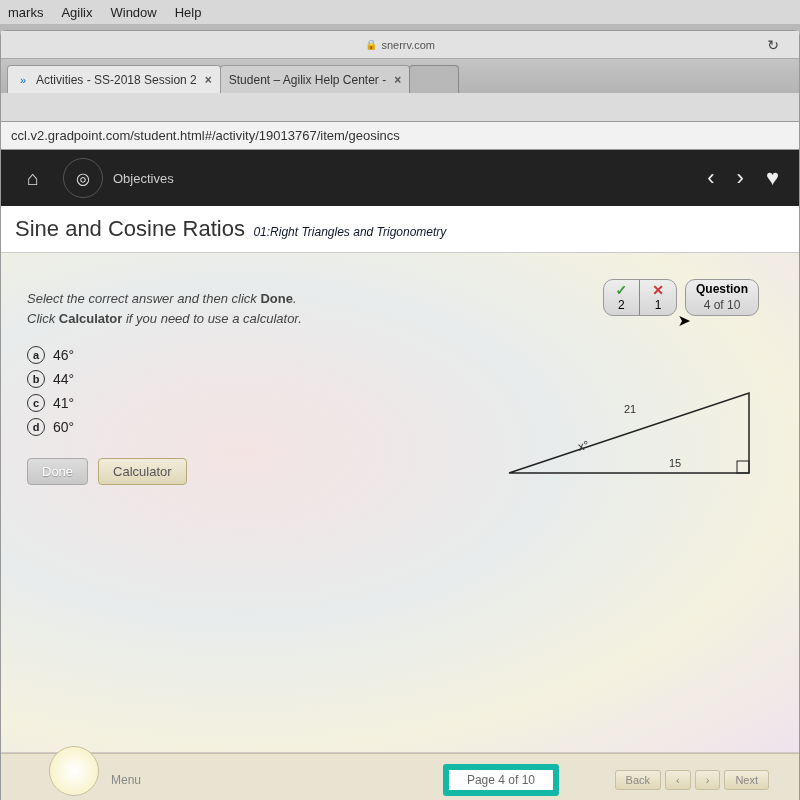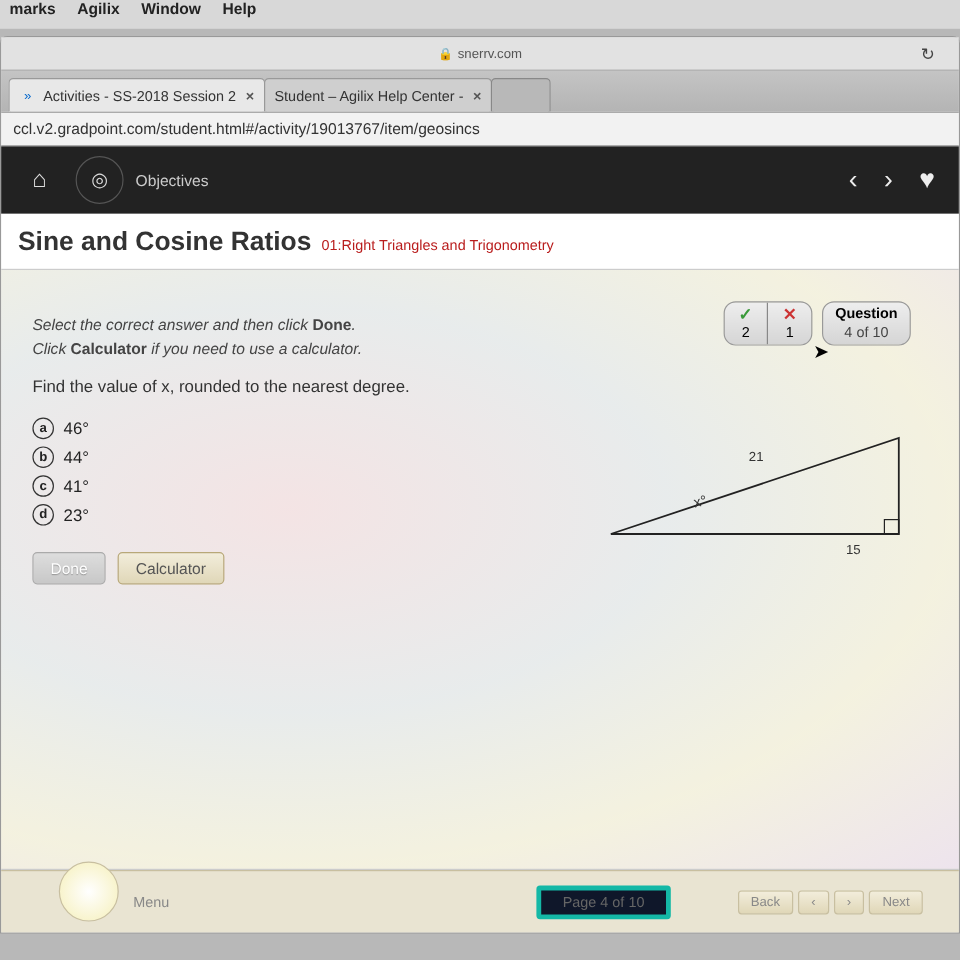--- a/index.html
+++ b/index.html
@@ -1,42 +1,42 @@
 <!DOCTYPE html>
 <html><head>
 <meta charset="utf-8">
 <style>
   * { box-sizing: border-box; margin: 0; padding: 0; font-family: Arial, sans-serif; }
   body { width: 800px; height: 800px; background: #b8b8b8; overflow: hidden; position: relative; }
 
-  .menubar { background: #d8d8d8; height: 24px; display: flex; padding: 0 8px; gap: 18px; font-size: 13px; font-weight: bold; color: #222; }
+  .menubar { background: #d8d8d8; height: 24px; display: flex; align-items: center; padding: 0 8px; gap: 18px; font-size: 13px; font-weight: normal; color: #222; }
   .menubar span { cursor: default; }
 
   .browser-chrome { background: #dcdcdc; border: 1px solid #999; border-radius: 6px 6px 0 0; margin-top: 6px; }
   .stacked-win { height: 28px; background: #e2e2e2; border-bottom: 1px solid #aaa; display:flex; align-items:center; justify-content:center; font-size:11px; color:#555; position:relative;}
   .stacked-win .lock { margin-right:4px; font-size:10px;}
   .stacked-win .reload { position:absolute; right:20px; font-size:14px; color:#444;}
   .tabstrip { display: flex; align-items: flex-end; height: 34px; background: linear-gradient(#c4c4c4,#b4b4b4); padding: 4px 6px 0 6px; gap: 0; }
   .tab { height: 28px; background: #e8e8e8; border: 1px solid #999; border-bottom:none; border-radius: 4px 4px 0 0; display: flex; align-items: center; padding: 0 8px; font-size: 12px; color: #333; max-width: 240px; flex:0 0 auto; margin-right:-1px;}
   .tab.inactive { background: #cfcfcf; }
   .tab .favicon { width:14px; height:14px; margin-right:6px; display:inline-flex; align-items:center; justify-content:center; font-size:11px; color:#06c;}
   .tab .close { margin-left:8px; font-weight:bold; color:#555; }
   .tab.ghost { background:#b8b8b8; border-color:#888; width:50px; }
-  .urlbar { background: #f2f2f2; padding: 6px 10px; font-size: 13px; color: #333; border-top:1px solid #999; border-bottom:1px solid #999;}
+  .urlbar { background: #f2f2f2; padding: 6px 10px; font-size: 13px; color: #333; border-top:1px solid #999; border-bottom:1px solid #999;margin-top:28px;}
 
   .app-nav { background: #222; height: 56px; display: flex; align-items: center; padding: 0 12px; color: #ddd; position: relative; }
   .nav-icon { width:40px; height:40px; border:1px solid #555; border-radius:50%; display:flex; align-items:center; justify-content:center; margin-right:10px; font-size:16px; color:#ddd; }
   .nav-icon.home { border:none; font-size:20px;}
   .objectives { font-size:13px; color:#ccc; }
   .nav-right { position:absolute; right:20px; display:flex; gap:22px; align-items:center; font-size:22px; color:#eee;}
   .nav-right span { cursor:pointer; }
 
   .page-title { background:#fff; padding:10px 14px; border-bottom:1px solid #ccc;}
-  .page-title .main { font-size:22px; color:#333; font-weight:bold;}
-  .page-title .sub { font-size:12px; color:#b91c1c; margin-left:4px;}
+  .page-title .main { font-size:22px; color:#333; font-weight:normal;}
+  .page-title .sub { font-size:12px; color:#0f172a; margin-left:4px;font-style:italic;}
 
   .content { background: radial-gradient(ellipse at 30% 40%, rgba(255,200,220,.25), rgba(200,230,255,.2) 40%, rgba(255,255,200,.25) 70%, rgba(230,200,255,.25)), #f0ede7; padding: 36px 26px; height: 500px; position:relative; border-bottom:1px solid #ccc;}
   .instr { font-size:13px; font-style:italic; color:#444; line-height:1.5; }
   .instr b { font-style:normal; font-weight:bold; }
   .question-text { font-size:14px; color:#333; margin-top:14px; }
   .choices { margin-top:18px; font-size:14px; color:#222; }
   .choice { display:flex; align-items:center; margin-bottom:6px; gap:8px;}
   .choice .marker { width:18px; height:18px; border:1.5px solid #333; border-radius:50%; display:flex; align-items:center; justify-content:center; font-size:11px; font-weight:bold;}
   .buttons { margin-top:22px; display:flex; gap:10px;}
   .btn { padding:5px 14px; font-size:13px; border-radius:4px; border:1px solid #b8a878; background:linear-gradient(#f2eddb,#e0d7b8); color:#555; cursor:pointer;}
@@ -54,21 +54,21 @@
   .q-pill .bottom { font-weight:normal; color:#444;}
 
   .triangle-wrap { position:absolute; right:40px; top:120px; width:260px; height:120px; }
   .tri-label { position:absolute; font-size:11px; color:#333; }
 
   .cursor { position:absolute; font-size:16px; color:#000; }
 
   .footer { background:#e9e4d2; height:52px; border-top:1px solid #c8bfa0; display:flex; align-items:center; padding:16px 60px; font-size:12px; color:#888; position:relative;}
   .footer .menu { margin-left:50px;}
   .footer-circle { position:absolute; left:48px; top:-8px; width:50px; height:50px; border-radius:50%; background:radial-gradient(#fff,#f5efb8); border:1px solid #c8bfa0;}
-  .page-ind { position:absolute; right:240px; background:#0f172a; border:4px solid #14b8a6; padding:3px 18px; border-radius:3px; font-size:12px; color:#666;}
+  .page-ind { position:absolute; right:240px; background:#ffffff; border:6px solid #14b8a6; padding:3px 18px; border-radius:3px; font-size:12px; color:#666;}
   .nav-btns { position:absolute; right:30px; display:flex; gap:4px; align-items:center;}
   .nav-btn { padding:3px 10px; border:1px solid #c8bfa0; background:linear-gradient(#f2eddb,#e0d7b8); border-radius:3px; font-size:11px; color:#888;text-align:center;}
 </style>
 </head>
 <body>
 
 <div class="menubar">
   <span>marks</span>
   <span>Agilix</span>
   <span>Window</span>
@@ -111,38 +111,37 @@
   <div class="page-title">
     <span class="main">Sine and Cosine Ratios</span>
     <span class="sub">01:Right Triangles and Trigonometry</span>
   </div>
 
   <div class="content">
     <div class="instr">
       <span>Select the correct answer and then click </span><b>Done</b>.<br>
       <span>Click </span><b>Calculator</b><span> if you need to use a calculator.</span>
     </div>
-    <div class="question-text">Find the value of x, rounded to the nearest degree.</div>
 
     <div class="choices">
       <div class="choice">
         <span class="marker">a</span>
         <span>46°</span>
       </div>
       <div class="choice">
         <span class="marker">b</span>
         <span>44°</span>
       </div>
       <div class="choice">
         <span class="marker">c</span>
         <span>41°</span>
       </div>
       <div class="choice">
         <span class="marker">d</span>
-        <span>23°</span>
+        <span>60°</span>
       </div>
     </div>
 
     <div class="buttons">
       <button class="btn done">Done</button>
       <button class="btn">Calculator</button>
     </div>
 
     <div class="score-widget">
       <div class="score-pill">
@@ -164,21 +163,21 @@
 
     <span class="cursor" style="right:108px; top:58px;">➤</span>
 
     <div class="triangle-wrap">
       <svg width="260" height="120" viewBox="0 0 260 120">
         <polyline points="10,100 250,100 250,20 10,100" fill="none" stroke="#222" stroke-width="1.5"></polyline>
         <rect x="238" y="88" width="12" height="12" fill="none" stroke="#222" stroke-width="1"></rect>
         <text x="80" y="78" font-size="12" fill="#333" transform="rotate(-12 80 78)">x°</text>
       </svg>
       <div class="tri-label" style="left:125px; top:30px;">21</div>
-      <div class="tri-label" style="left:170px; top:108px;margin-left:36px;">15</div>
+      <div class="tri-label" style="left:170px; top:84px;">15</div>
     </div>
   </div>
 
   <div class="footer">
     <div class="footer-circle"></div>
     <span class="menu">Menu</span>
     <div class="page-ind">Page 4 of 10</div>
     <div class="nav-btns">
       <span class="nav-btn">Back</span>
       <span class="nav-btn">‹</span>

